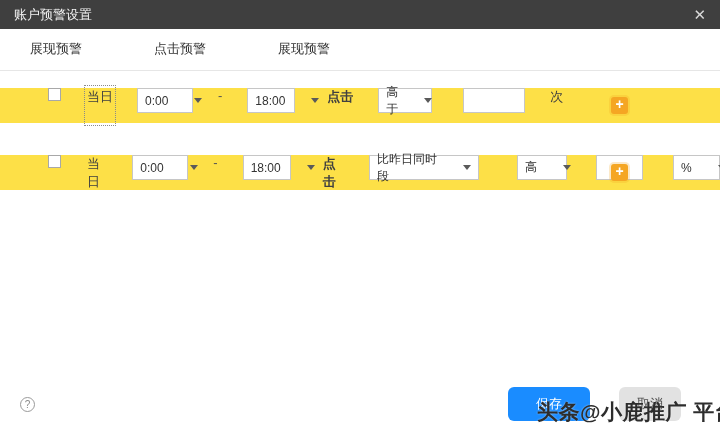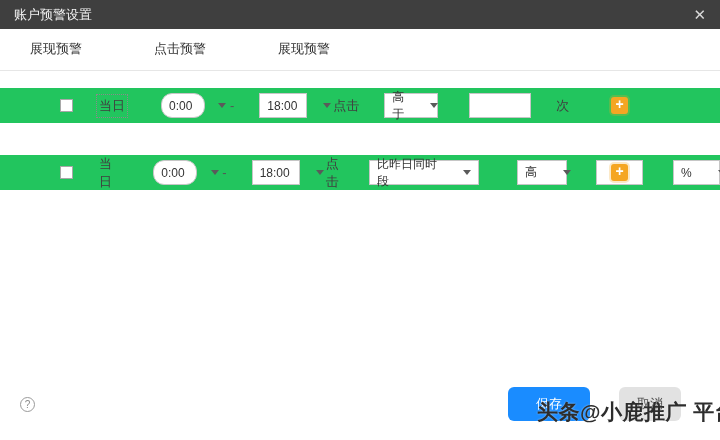--- a/index.html
+++ b/index.html
@@ -24,22 +24,22 @@
     display:flex; height:42px; border-bottom:1px solid #e6e6e6;
     padding-left:4px; background:#fff;
   }
   .tab {
     padding:0 26px; line-height:39px; font-size:13px; color:#333;
     border-bottom:3px solid transparent; cursor:pointer;
   }
   .tab.active { color:#3d8df5; border-bottom-color:#3d8df5; }
   
   .alert-row {
-    height:35px; background:#22c55e; display:flex; align-items:center;
-    padding-left:60px; position:relative; font-size:13px; color:#404040;
+    height:35px; background:#fde047; display:flex; 
+    padding-left:48px; position:relative; font-size:13px; color:#404040;
   }
   .row-1 { margin-top:17px; }
   .row-2 { margin-top:32px; }
   .cb {
     width:13px; height:13px; background:#fff; border:1px solid #a8a8a8;
     flex:0 0 auto; cursor:pointer;
   }
   .day-label { margin-left:6px; }
   .day-label.focused { outline:1px dotted #8a8a8a; outline-offset:2px; }
   .sel {
@@ -50,24 +50,24 @@
   .caret {
     width:0; height:0; border-left:4px solid transparent;
     border-right:4px solid transparent; border-top:5px solid #5a5a5a;
     margin-left:6px; flex:0 0 auto;
   }
   .inp {
     height:25px; border:1px solid #c6c6c6; background:#fff;
     font-size:12px; padding:0 5px; outline:none;
     font-family:"Liberation Sans","DejaVu Sans",sans-serif;
   }
-  .w-time1 { width:44px; margin-left:16px;border-radius:11px; }
+  .w-time1 { width:56px; margin-left:4px; }
   .dash { margin-left:5px; color:#555; }
   .w-time2 { width:48px; margin-left:5px; }
-  .metric { margin-left:6px; }
+  .metric { margin-left:12px;font-weight:bold; }
   .w-cond { width:54px; margin-left:5px; }
   .inp-r1 { width:62px; margin-left:11px; }
   .suffix { margin-left:5px; }
   .w-compare { width:110px; margin-left:5px; }
   .w-dir { width:50px; margin-left:18px; }
   .inp-r2 { width:47px; margin-left:9px; }
   .w-unit { width:47px; margin-left:10px; }
   .add-btn {
     position:absolute; right:92px; top:9px; width:17px; height:17px;
     background:#f5a623; border-radius:3px; color:#fff; font-size:14px;

